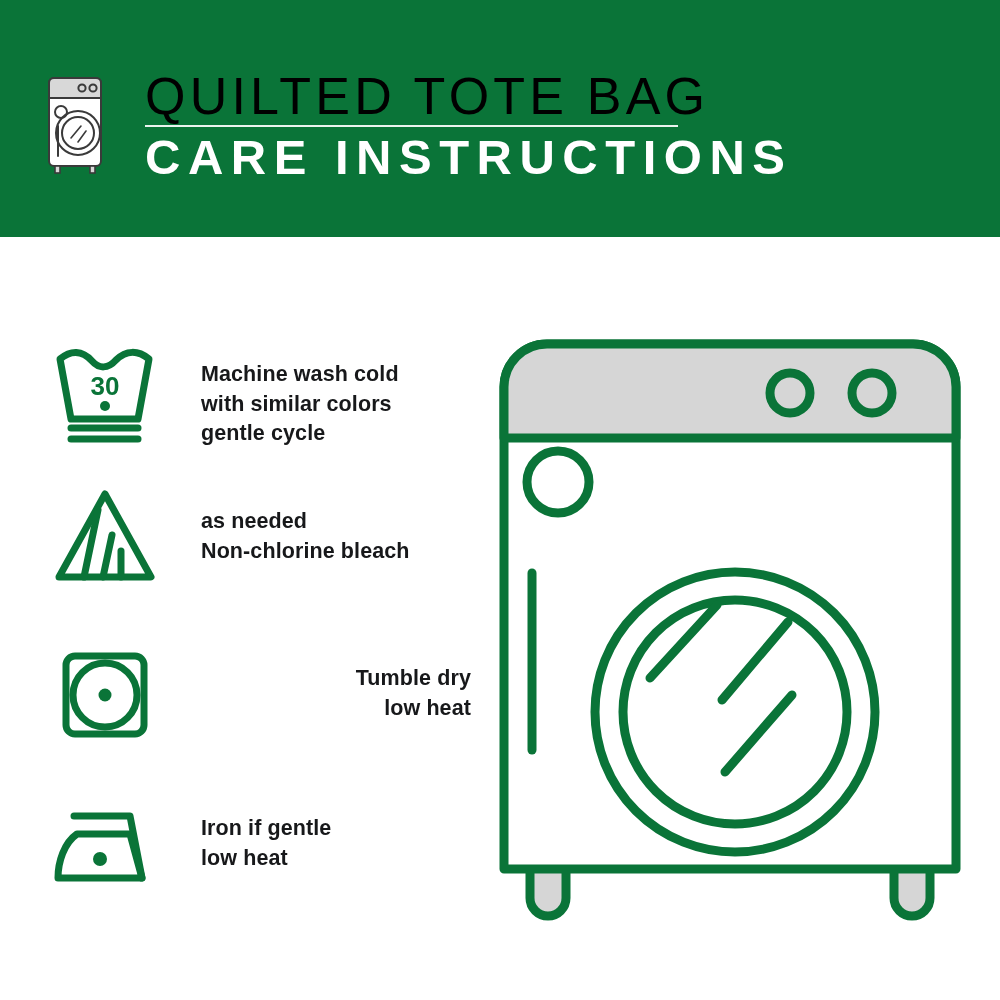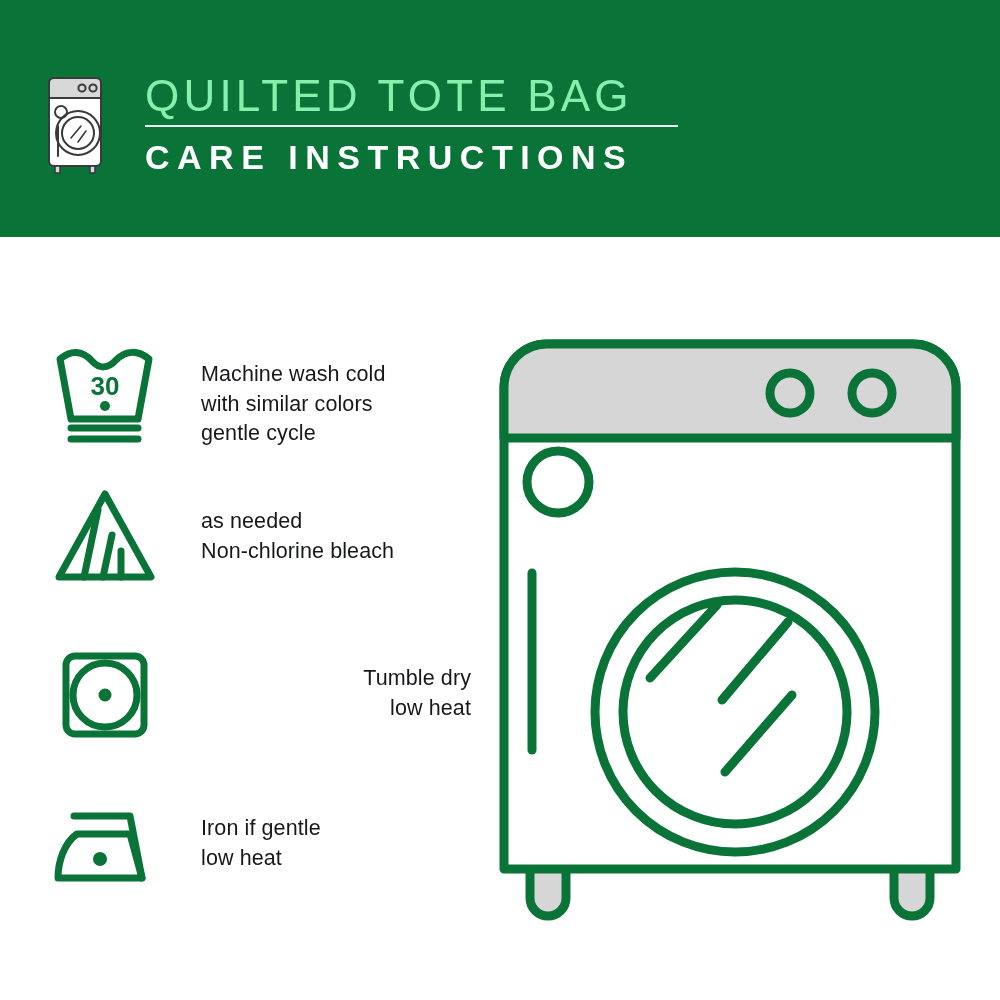--- a/index.html
+++ b/index.html
@@ -36,38 +36,38 @@
     width: 62px;
     height: 102px;
   }
   #header-title-block {
     position: absolute;
     left: 145px;
     top: 72px;
     width: 620px;
   }
   .title-line1 {
-    font-size: 44px;
+    font-size: 52px;
     letter-spacing: 4.2px;
-    color: #86efac;
+    color: #000000;
     font-weight: 300;
     line-height: 48px;
     white-space: nowrap;
     font-family: "Liberation Sans", sans-serif;
   }
   #title-divider {
     width: 533px;
     height: 2px;
     background: #ffffff;
     opacity: 0.92;
     margin-top: 5px;
     margin-bottom: 6px;
   }
   .title-line2 {
-    font-size: 34px;
+    font-size: 49px;
     letter-spacing: 7.5px;
     color: #ffffff;
     font-weight: 700;
     line-height: 48px;
     white-space: nowrap;
     font-family: "Liberation Sans", sans-serif;
   }
 
   
   #care-list {
@@ -90,21 +90,21 @@
     height: 110px;
   }
   .care-text {
     position: absolute;
     left: 201px;
     top: 0;
     width: 270px;
     color: #17181a;
     font-size: 21.5px;
     line-height: 29.5px;
-    font-weight: 400;
+    font-weight: 700;
     letter-spacing: 0.1px;
     font-family: "Liberation Sans", sans-serif;
   }
   .care-text div { white-space: nowrap; }
 
   
   #care-row-0 { top: 104px; }
   #care-row-1 { top: 245px; }
   #care-row-2 { top: 403px; }
   #care-row-3 { top: 553px; }

